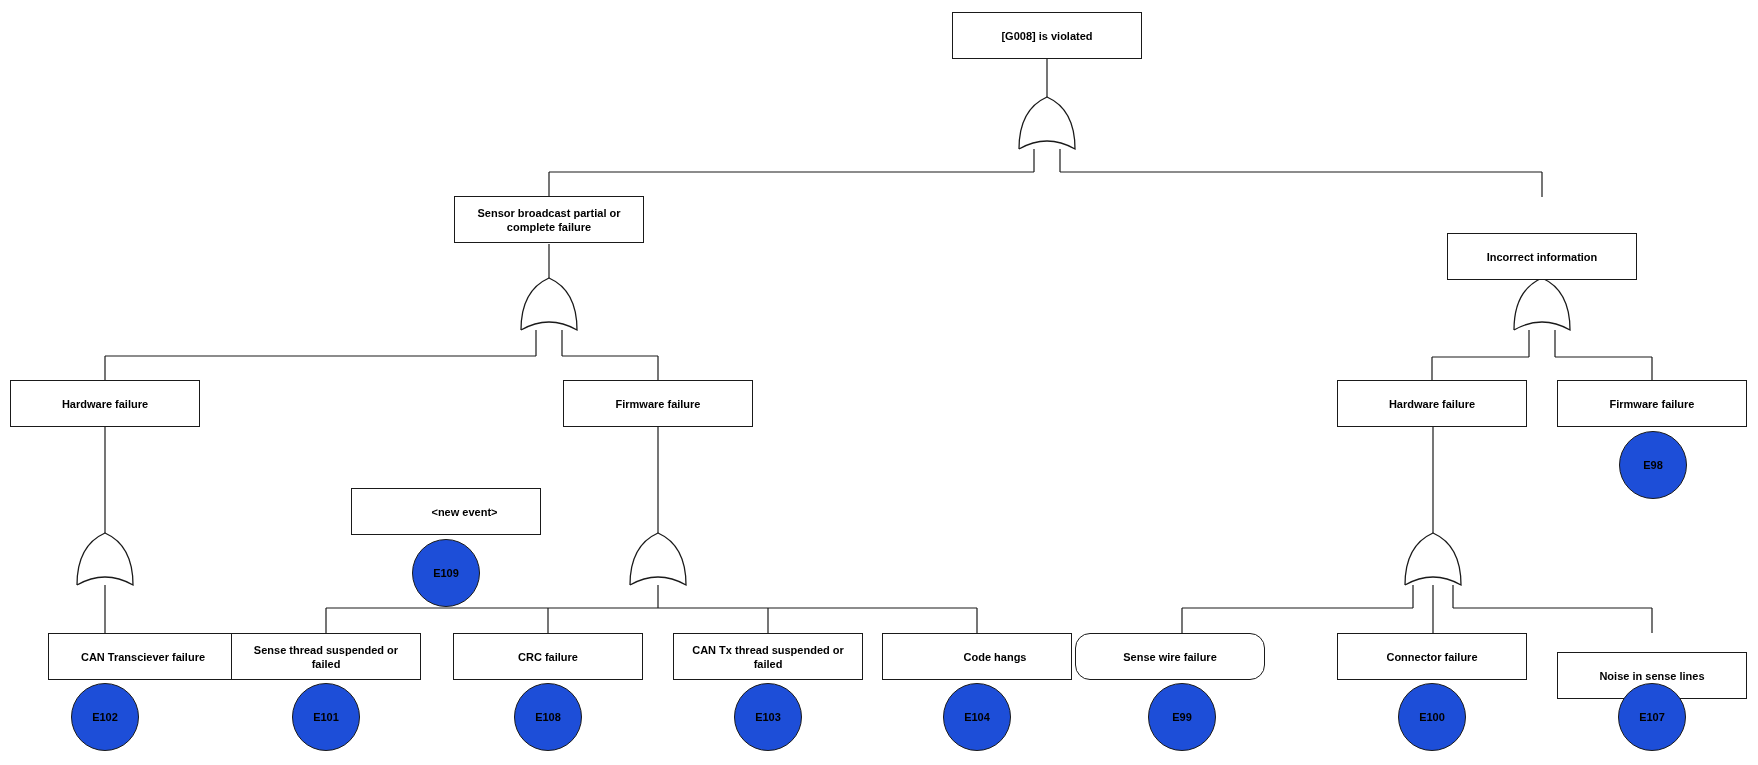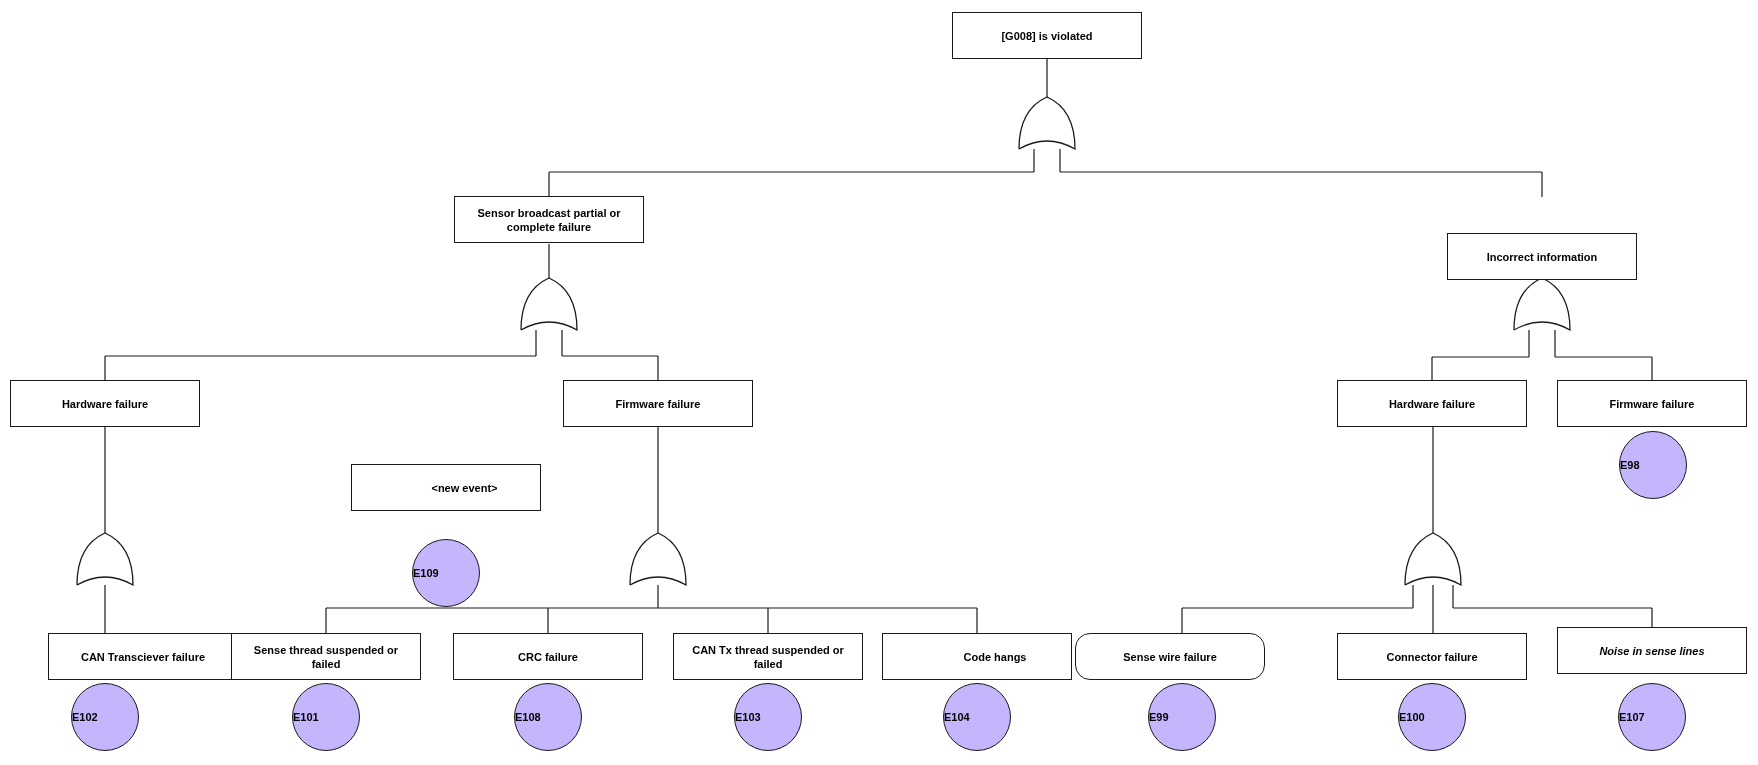--- a/index.html
+++ b/index.html
@@ -16,22 +16,22 @@
     background:#ffffff;border:1.5px solid #1a1a1a;
     display:flex;align-items:center;justify-content:center;
     box-sizing:border-box;z-index:2;
   }
   .node-label{
     font-size:11px;font-weight:bold;line-height:14px;
     color:#000;white-space:pre-line;text-align:center;
   }
   .event{
     position:absolute;width:68px;height:68px;border-radius:50%;
-    background:#c4b5fd;border:1.5px solid #1a1a1a;
-    display:flex;align-items:center;justify-content:flex-start;
+    background:#1d4ed8;border:1.5px solid #1a1a1a;
+    display:flex;align-items:center;justify-content:center;
     box-sizing:border-box;z-index:2;
   }
   .event-label{font-size:11px;font-weight:bold;color:#000;}
   .note{
     position:absolute;left:343px;top:10px;width:206px;height:85px;z-index:3;
   }
   .note-bg{position:absolute;left:0;top:0;}
   .note-text{
     position:absolute;left:8px;top:6px;right:8px;
     font-size:11px;font-weight:bold;line-height:14px;color:#000;
@@ -117,21 +117,21 @@
       </div>
       <div class="node" style="left: 563px; top: 380px;">
         <span class="node-label">Firmware failure</span>
       </div>
       <div class="node" style="left: 1337px; top: 380px;">
         <span class="node-label">Hardware failure</span>
       </div>
       <div class="node" style="left: 1557px; top: 380px;">
         <span class="node-label">Firmware failure</span>
       </div>
-      <div class="node" style="left: 351px; top: 464px; padding-left: 37px;">
+      <div class="node" style="left: 351px; top: 488px; padding-left: 37px;">
         <span class="node-label">&lt;new event&gt;</span>
       </div>
       <div class="node" style="left: 4px; top: 633px; margin-left: 44px;">
         <span class="node-label">CAN Transciever failure</span>
       </div>
       <div class="node" style="left: 231px; top: 633px;">
         <span class="node-label">Sense thread suspended or
 failed</span>
       </div>
       <div class="node" style="left: 453px; top: 633px;">
@@ -143,21 +143,21 @@
       </div>
       <div class="node" style="left: 882px; top: 633px; padding-left: 36px;">
         <span class="node-label">Code hangs</span>
       </div>
       <div class="node" style="left: 1075px; top: 633px; border-radius: 15px;">
         <span class="node-label">Sense wire failure</span>
       </div>
       <div class="node" style="left: 1337px; top: 633px;">
         <span class="node-label">Connector failure</span>
       </div>
-      <div class="node" style="left: 1557px; top: 627px; font-style: italic;">
+      <div class="node" style="left: 1557px; top: 652px;">
         <span class="node-label">Noise in sense lines</span>
       </div>
     </div>
 
   <div>
       <div class="event" style="left: 412px; top: 539px;">
         <span class="event-label">E109</span>
       </div>
       <div class="event" style="left: 1619px; top: 431px;">
         <span class="event-label">E98</span>

